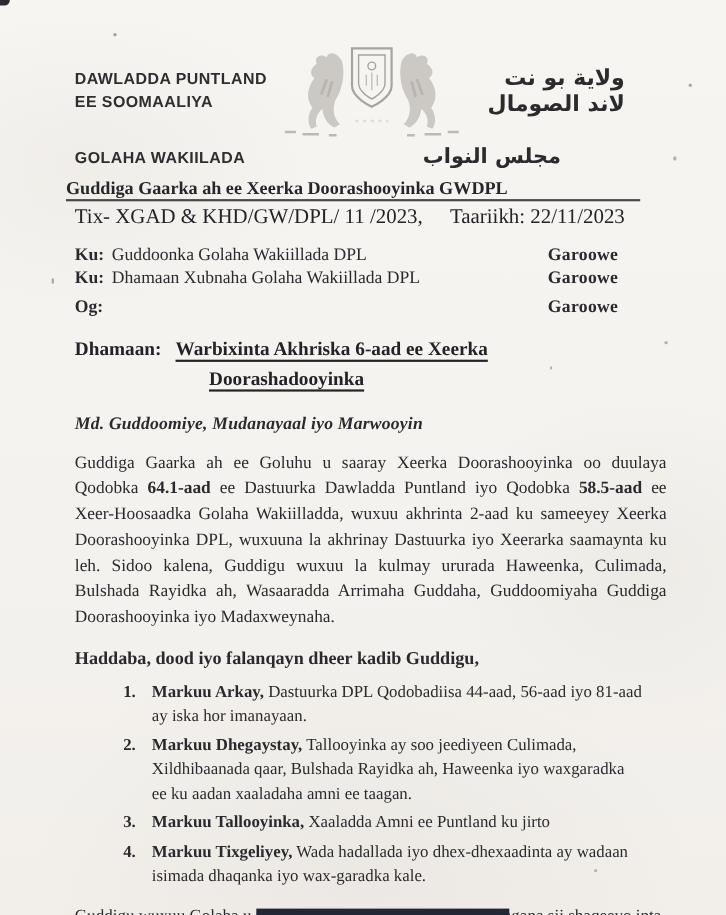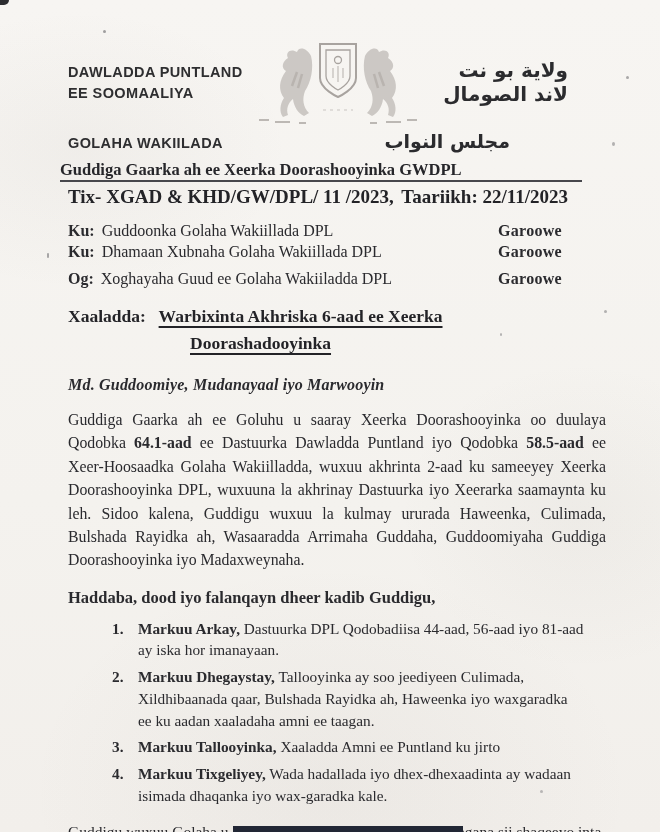--- a/index.html
+++ b/index.html
@@ -21,21 +21,21 @@
        font-weight:bold;font-size:14.5px;letter-spacing:.4px;color:#2e2e30;line-height:1.45;}
   .emblem{width:170px;flex:0 0 170px;margin-top:-6px;}
   .arabic-title{flex:1;text-align:right;padding-top:12px;
        font-family:"DejaVu Sans",sans-serif;font-weight:bold;font-size:20px;color:#2b2b2e;direction:rtl;}
   .header-row2{display:flex;justify-content:space-between;align-items:baseline;margin-top:-2px;}
   .council{font-family:"Liberation Sans",sans-serif;font-weight:bold;font-size:14.5px;letter-spacing:.4px;color:#2e2e30;}
   .arabic-council{font-family:"DejaVu Sans",sans-serif;font-weight:bold;font-size:19px;color:#2b2b2e;direction:rtl;padding-right:58px;}
   .committee{margin-top:8px;margin-left:-8px;margin-right:-14px;
        text-align:left;font-weight:bold;font-size:16.5px;color:#26262a;
        border-bottom:2.5px solid #47474c;padding-bottom:0;}
-  .ref-row{display:flex;justify-content:space-between;font-weight:bold;font-size:19px;color:#232327;margin-top:4px;}
+  .ref-row{display:flex;justify-content:space-between;font-weight:normal;font-size:19px;color:#232327;margin-top:4px;}
 
   
   .recipients{margin-top:14px;font-size:16px;}
   .recipient-row{display:flex;align-items:flex-end;margin-bottom:3px;}
   .recipient-row.gap{margin-top:9px;}
   .prefix{font-weight:bold;margin-right:7px;}
   .city{margin-left:auto;font-weight:bold;margin-right:6px;letter-spacing:.3px;}
 
   
   .subject{margin-top:18px;font-weight:bold;font-size:17.5px;color:#232327;}
@@ -112,28 +112,27 @@
       <span>Guddoonka  Golaha Wakiillada DPL</span>
       <span class="city">Garoowe</span>
     </div>
     <div class="recipient-row">
       <span class="prefix">Ku:</span>
       <span>Dhamaan Xubnaha Golaha Wakiillada DPL</span>
       <span class="city">Garoowe</span>
     </div>
     <div class="recipient-row gap">
       <span class="prefix">Og:</span>
-      <span>Xoghayaha Guud ee Golaha Wakiiladda DPL</span>
       <span class="city">Garoowe</span>
     </div>
   </div>
 
   <div class="subject">
     <div>
-      <span>Xaaladda:</span>
+      <span>Dhamaan:</span>
       <span>&nbsp;</span>
       <span class="u">Warbixinta Akhriska 6-aad ee Xeerka</span>
     </div>
     <div class="subject-line2 u">Doorashadooyinka</div>
   </div>
 
   <div class="salutation">Md. Guddoomiye, Mudanayaal iyo Marwooyin</div>
 
   <div class="p1"><span>Guddiga Gaarka ah ee Goluhu u saaray Xeerka Doorashooyinka oo duulaya Qodobka </span><span class="bold">64.1-aad</span><span> ee Dastuurka Dawladda Puntland iyo Qodobka </span><span class="bold">58.5-aad</span><span> ee Xeer-Hoosaadka Golaha Wakiilladda, wuxuu akhrinta 2-aad ku sameeyey Xeerka Doorashooyinka DPL, wuxuuna la akhrinay Dastuurka iyo Xeerarka saamaynta ku leh. Sidoo kalena, Guddigu wuxuu la kulmay ururada Haweenka, Culimada, Bulshada Rayidka ah, Wasaaradda Arrimaha Guddaha, Guddoomiyaha Guddiga Doorashooyinka iyo Madaxweynaha.</span></div>
 

